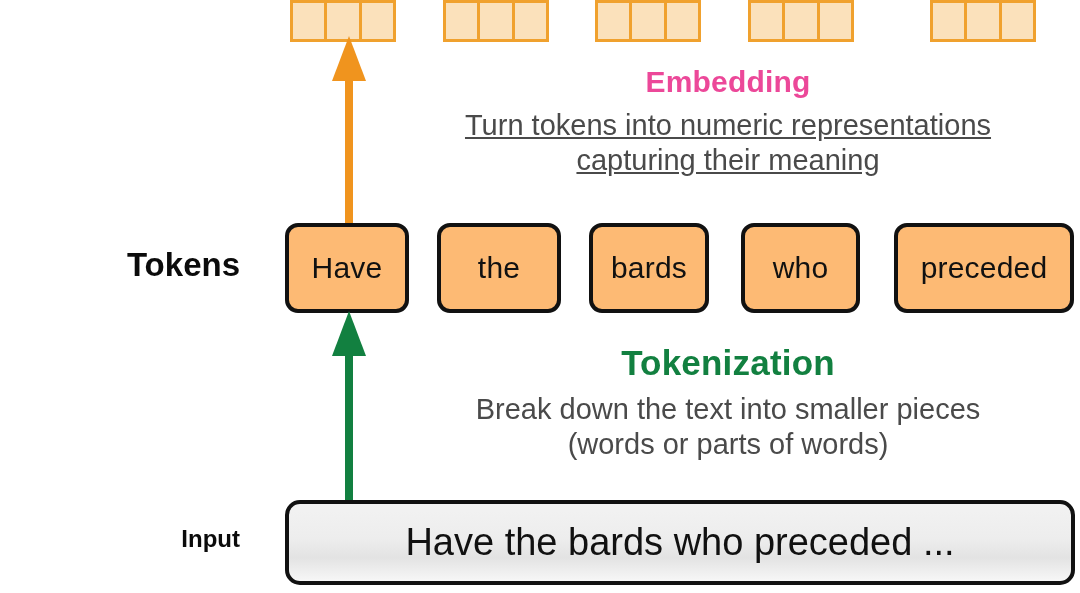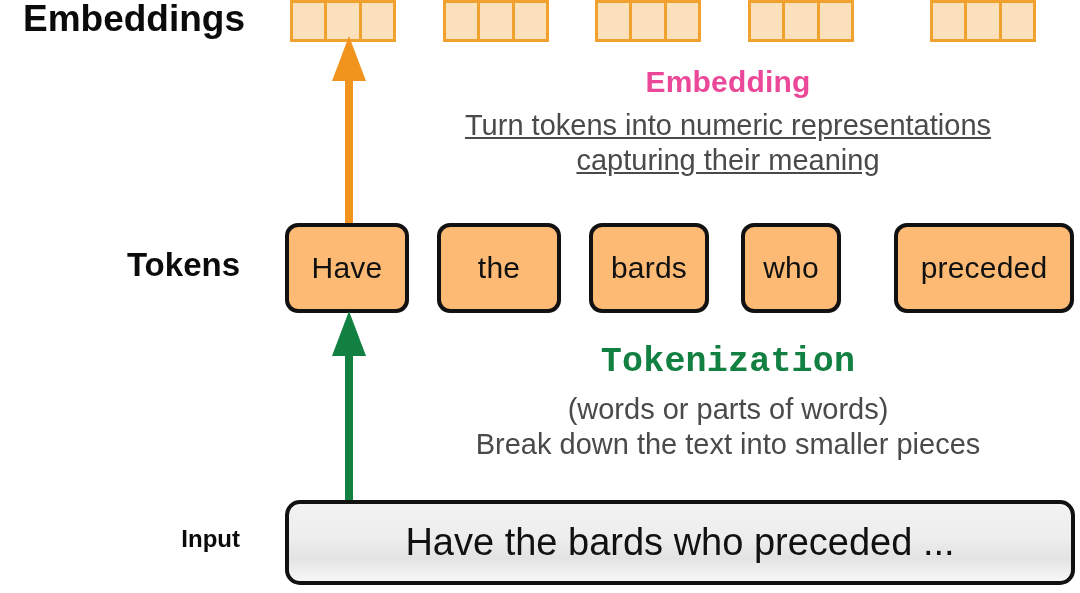--- a/index.html
+++ b/index.html
@@ -106,29 +106,28 @@
   }
   #annotation-embedding {
     left: 392px; top: 64px; width: 672px;
   }
   #annotation-embedding .heading { color: #ec4899; font-size: 30px; }
   #annotation-embedding .desc { font-size: 29px; margin-top: 9px; text-decoration: underline; }
 
   #annotation-tokenization {
     left: 392px; top: 342px; width: 672px;
   }
-  #annotation-tokenization .heading { color: #128040; font-size: 35px; font-family: Liberation Mono, monospace; }
+  #annotation-tokenization .heading { color: #128040; font-size: 35px; }
   #annotation-tokenization .desc { font-size: 29px; margin-top: 9px; }
 </style>
 </head>
 <body>
 
 <div id="canvas">
 
-  <div class="row-label" id="label-embeddings">Embeddings</div>
 
   <div class="row-label" id="label-tokens">Tokens</div>
 
   <div class="row-label" id="label-input">Input</div>
 
   <div id="embedding-row">
       <div class="embedding-vector" style="left: 290px; width: 112px;">
         <div class="embedding-cell"></div>
         <div class="embedding-cell"></div>
         <div class="embedding-cell"></div>
@@ -165,21 +164,21 @@
   <div id="token-row">
       <div class="token-box" style="left: 285px; width: 124px;">
         <span>Have</span>
       </div>
       <div class="token-box" style="left: 437px; width: 124px;">
         <span>the</span>
       </div>
       <div class="token-box" style="left: 589px; width: 120px;">
         <span>bards</span>
       </div>
-      <div class="token-box" style="left: 741px; width: 100px;">
+      <div class="token-box" style="left: 741px; width: 119px;">
         <span>who</span>
       </div>
       <div class="token-box" style="left: 894px; width: 180px;">
         <span>preceded</span>
       </div>
     </div>
 
   <div class="arrow" id="arrow-tokenize">
     <svg width="36" height="192" viewBox="0 0 36 192" preserveAspectRatio="none">
       <rect x="14" y="40" width="8" height="152" fill="#128040"></rect>
@@ -191,22 +190,22 @@
     <div class="heading">Embedding</div>
     <div class="desc">
       <div>Turn tokens into numeric representations</div>
       <div>capturing their meaning</div>
     </div>
   </div>
 
   <div class="annotation" id="annotation-tokenization">
     <div class="heading">Tokenization</div>
     <div class="desc">
+      <div>Break down the text into smaller pieces</div>
       <div>(words or parts of words)</div>
-      <div>Break down the text into smaller pieces</div>
     </div>
   </div>
 
   <div id="input-box">
     <span>Have the bards who preceded ...</span>
   </div>
 
 </div>
 
 </body></html>

